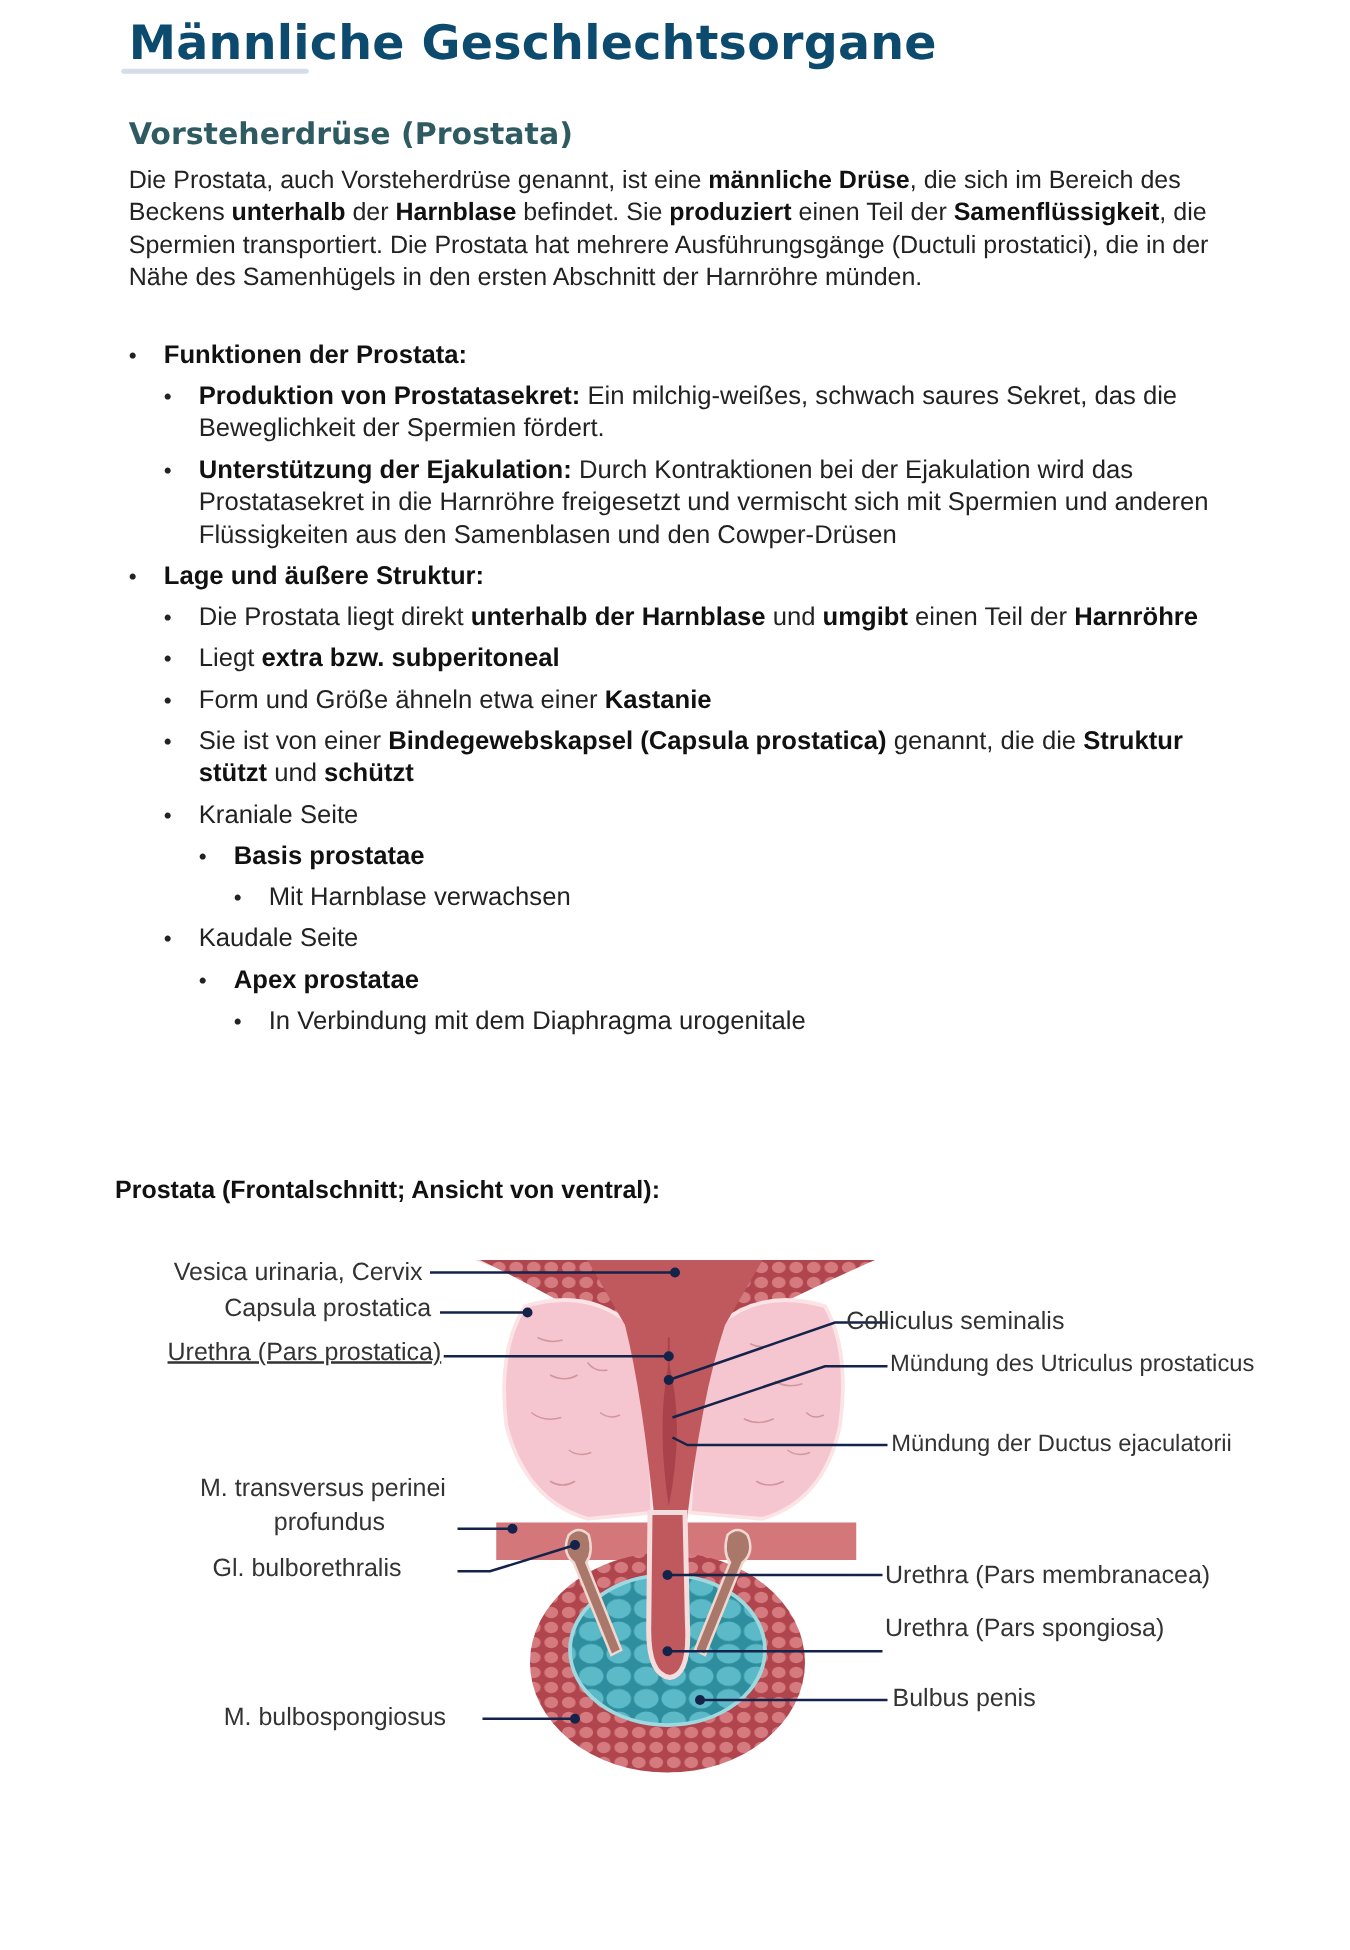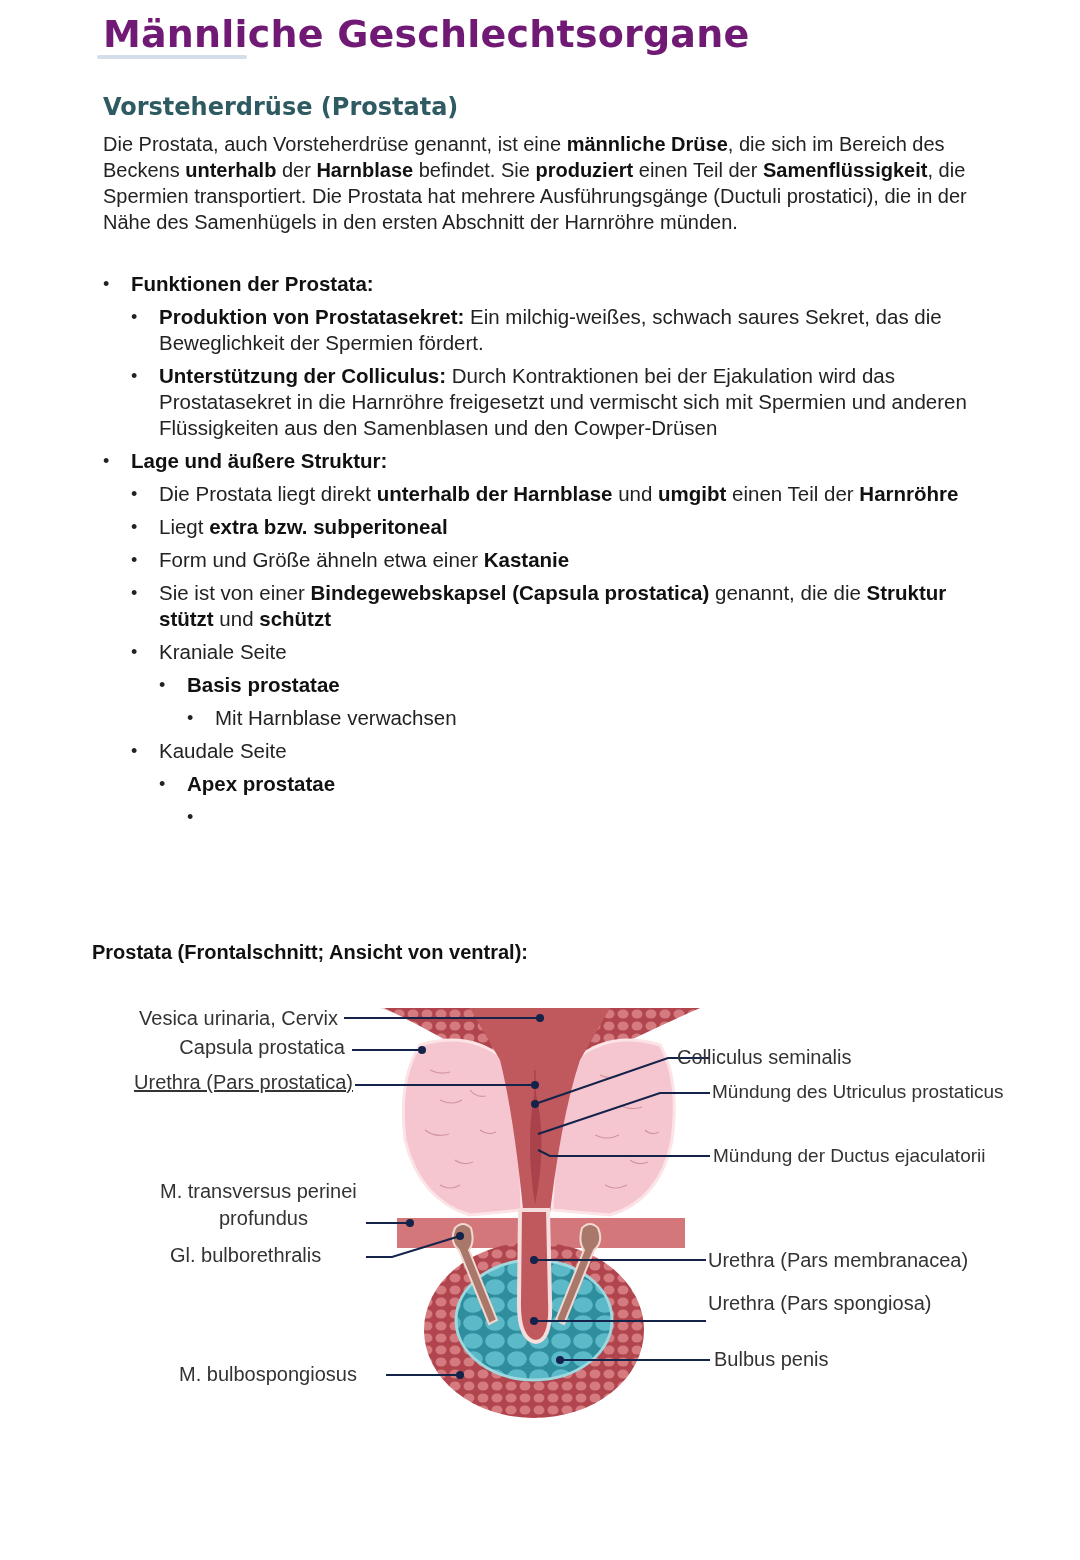--- a/index.html
+++ b/index.html
@@ -2,21 +2,21 @@
 <html><head>
 <meta charset="utf-8">
 <style>
   * { box-sizing: border-box; margin: 0; padding: 0; }
   html, body { width: 1080px; height: 1560px; background: #ffffff; overflow: hidden; }
   body { position: relative; font-family: "Liberation Sans", "DejaVu Sans", sans-serif; color: #1a1a1a; }
 
   .page-title {
     position: absolute; left: 103px; top: 12px;
     font-family: "DejaVu Sans", sans-serif; font-weight: bold;
-    font-size: 38px; letter-spacing: 0.2px; color: #701a75;
+    font-size: 38px; letter-spacing: 0.2px; color: #0c4a6e;
   }
   .title-underline {
     position: absolute; left: 97px; top: 55px; width: 150px; height: 4px;
     background: #d5dcea; border-radius: 2px;
   }
   .section-heading {
     position: absolute; left: 103px; top: 93px;
     font-family: "DejaVu Sans", sans-serif; font-weight: bold;
     font-size: 24px; color: #2e5a61;
   }
@@ -70,32 +70,32 @@
 <h1 class="page-title">Männliche Geschlechtsorgane</h1>
 <div class="title-underline"></div>
 
 <h2 class="section-heading">Vorsteherdrüse (Prostata)</h2>
 
 <p class="intro" id="intro"><span>Die Prostata, auch Vorsteherdrüse genannt, ist eine </span><b>männliche Drüse</b><span>, die sich im Bereich des Beckens </span><b>unterhalb</b><span> der </span><b>Harnblase</b><span> befindet. Sie </span><b>produziert</b><span> einen Teil der </span><b>Samenflüssigkeit</b><span>, die Spermien transportiert. Die Prostata hat mehrere Ausführungsgänge (Ductuli prostatici), die in der Nähe des Samenhügels in den ersten Abschnitt der Harnröhre münden.</span></p>
 
 <div class="list" id="bullet-list">
     <div class="li lvl1"><span class="bullet">•</span><b>Funktionen der Prostata:</b></div>
     <div class="li lvl2"><span class="bullet">•</span><b>Produktion von Prostatasekret:</b><span> Ein milchig-weißes, schwach saures Sekret, das die Beweglichkeit der Spermien fördert.</span></div>
-    <div class="li lvl2"><span class="bullet">•</span><b>Unterstützung der Colliculus:</b><span> Durch Kontraktionen bei der Ejakulation wird das Prostatasekret in die Harnröhre freigesetzt und vermischt sich mit Spermien und anderen Flüssigkeiten aus den Samenblasen und den Cowper-Drüsen</span></div>
+    <div class="li lvl2"><span class="bullet">•</span><b>Unterstützung der Ejakulation:</b><span> Durch Kontraktionen bei der Ejakulation wird das Prostatasekret in die Harnröhre freigesetzt und vermischt sich mit Spermien und anderen Flüssigkeiten aus den Samenblasen und den Cowper-Drüsen</span></div>
     <div class="li lvl1"><span class="bullet">•</span><b>Lage und äußere Struktur:</b></div>
     <div class="li lvl2"><span class="bullet">•</span><span>Die Prostata liegt direkt </span><b>unterhalb der Harnblase</b><span> und </span><b>umgibt</b><span> einen Teil der </span><b>Harnröhre</b></div>
     <div class="li lvl2"><span class="bullet">•</span><span>Liegt </span><b>extra bzw. subperitoneal</b></div>
     <div class="li lvl2"><span class="bullet">•</span><span>Form und Größe ähneln etwa einer </span><b>Kastanie</b></div>
     <div class="li lvl2"><span class="bullet">•</span><span>Sie ist von einer </span><b>Bindegewebskapsel (Capsula prostatica)</b><span> genannt, die die </span><b>Struktur stützt</b><span> und </span><b>schützt</b></div>
     <div class="li lvl2"><span class="bullet">•</span><span>Kraniale Seite</span></div>
     <div class="li lvl3"><span class="bullet">•</span><b>Basis prostatae</b></div>
     <div class="li lvl4"><span class="bullet">•</span><span>Mit Harnblase verwachsen</span></div>
     <div class="li lvl2"><span class="bullet">•</span><span>Kaudale Seite</span></div>
     <div class="li lvl3"><span class="bullet">•</span><b>Apex prostatae</b></div>
-    <div class="li lvl4"><span class="bullet">•</span></div>
+    <div class="li lvl4"><span class="bullet">•</span><span>In Verbindung mit dem Diaphragma urogenitale</span></div>
   </div>
 
 <div class="figure-caption">Prostata (Frontalschnitt; Ansicht von ventral):</div>
 
 <div class="diagram">
   <svg width="1080" height="460" viewBox="0 990 1080 460" style="position:absolute;left:0;top:0;">
     <defs>
       <pattern id="cells-red" x="0" y="0" width="14" height="12" patternUnits="userSpaceOnUse">
         <rect width="14" height="12" fill="#b0454d"></rect>
         <ellipse cx="7" cy="6" rx="5.5" ry="4.6" fill="#d57a7e"></ellipse>

